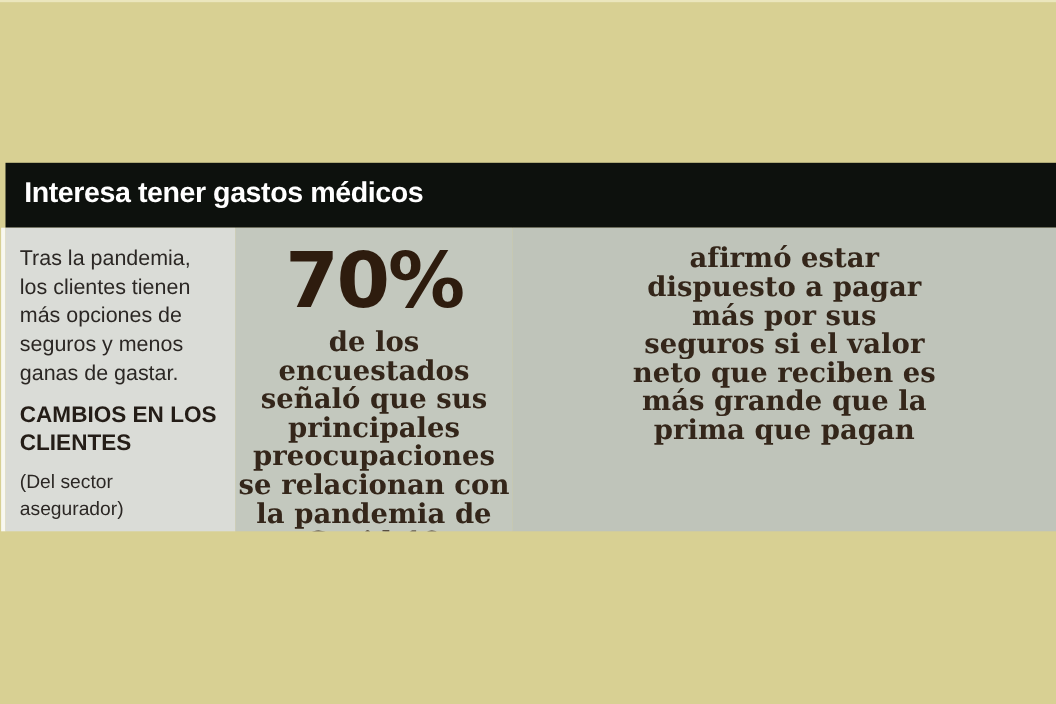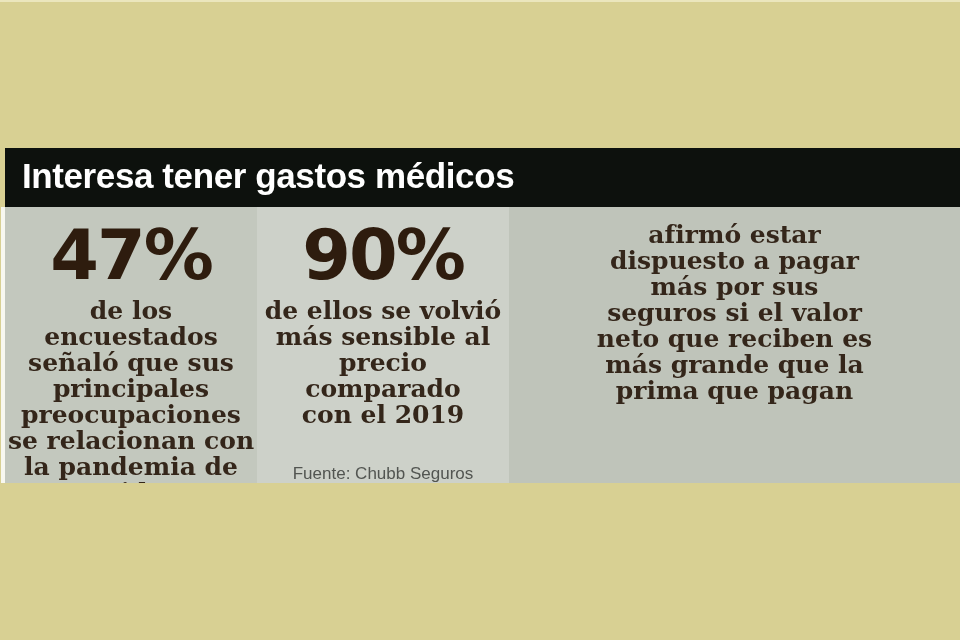--- a/index.html
+++ b/index.html
@@ -20,21 +20,21 @@
   }
   .header-bar {
     margin-left: 5px;
     height: 59px;
     background: var(--header-bg, #0d110d);
     display: flex;
     align-items: center;
   }
   .header-bar h1 {
     color: var(--header-text, #ffffff);
-    font-size: 35px;
+    font-size: 26px;
     font-weight: 700;
     letter-spacing: -0.4px;
     padding-left: 17px;
     padding-bottom: 4px;
   }
   .columns {
     margin-left: 1px;
     display: flex;
     height: 276px;
     border-left: 4px solid var(--left-edge, #f8f8f0);
@@ -104,41 +104,43 @@
 <div class="top-edge"></div>
 
 <div class="graphic">
 
   <div class="header-bar">
     <h1>Interesa tener gastos médicos</h1>
   </div>
 
   <div class="columns">
 
+    <div class="col col-intro">
+      <p class="intro-text">Tras la pandemia,
+los clientes tienen
+más opciones de
+seguros y menos
+ganas de gastar.</p>
+      <p class="intro-heading">CAMBIOS EN LOS
+CLIENTES</p>
+      <p class="intro-sub">(Del sector
+asegurador)</p>
+    </div>
 
     <div class="col col-stat col-stat-1">
-      <div class="stat-value">47%</div>
+      <div class="stat-value">70%</div>
       <p class="stat-desc">de los encuestados
 señaló que sus
 principales
 preocupaciones
 se relacionan con
 la pandemia de
 Covid-19</p>
     </div>
 
-    <div class="col col-stat col-stat-2">
-      <div class="stat-value">90%</div>
-      <p class="stat-desc">de ellos se volvió
-más sensible al
-precio comparado
-con el 2019</p>
-      <p class="stat-source">Fuente: Chubb Seguros
-México.</p>
-    </div>
 
     <div class="col col-stat col-stat-3">
       <p class="stat-desc">afirmó estar
 dispuesto a pagar
 más por sus
 seguros si el valor
 neto que reciben es
 más grande que la
 prima que pagan</p>
     </div>

